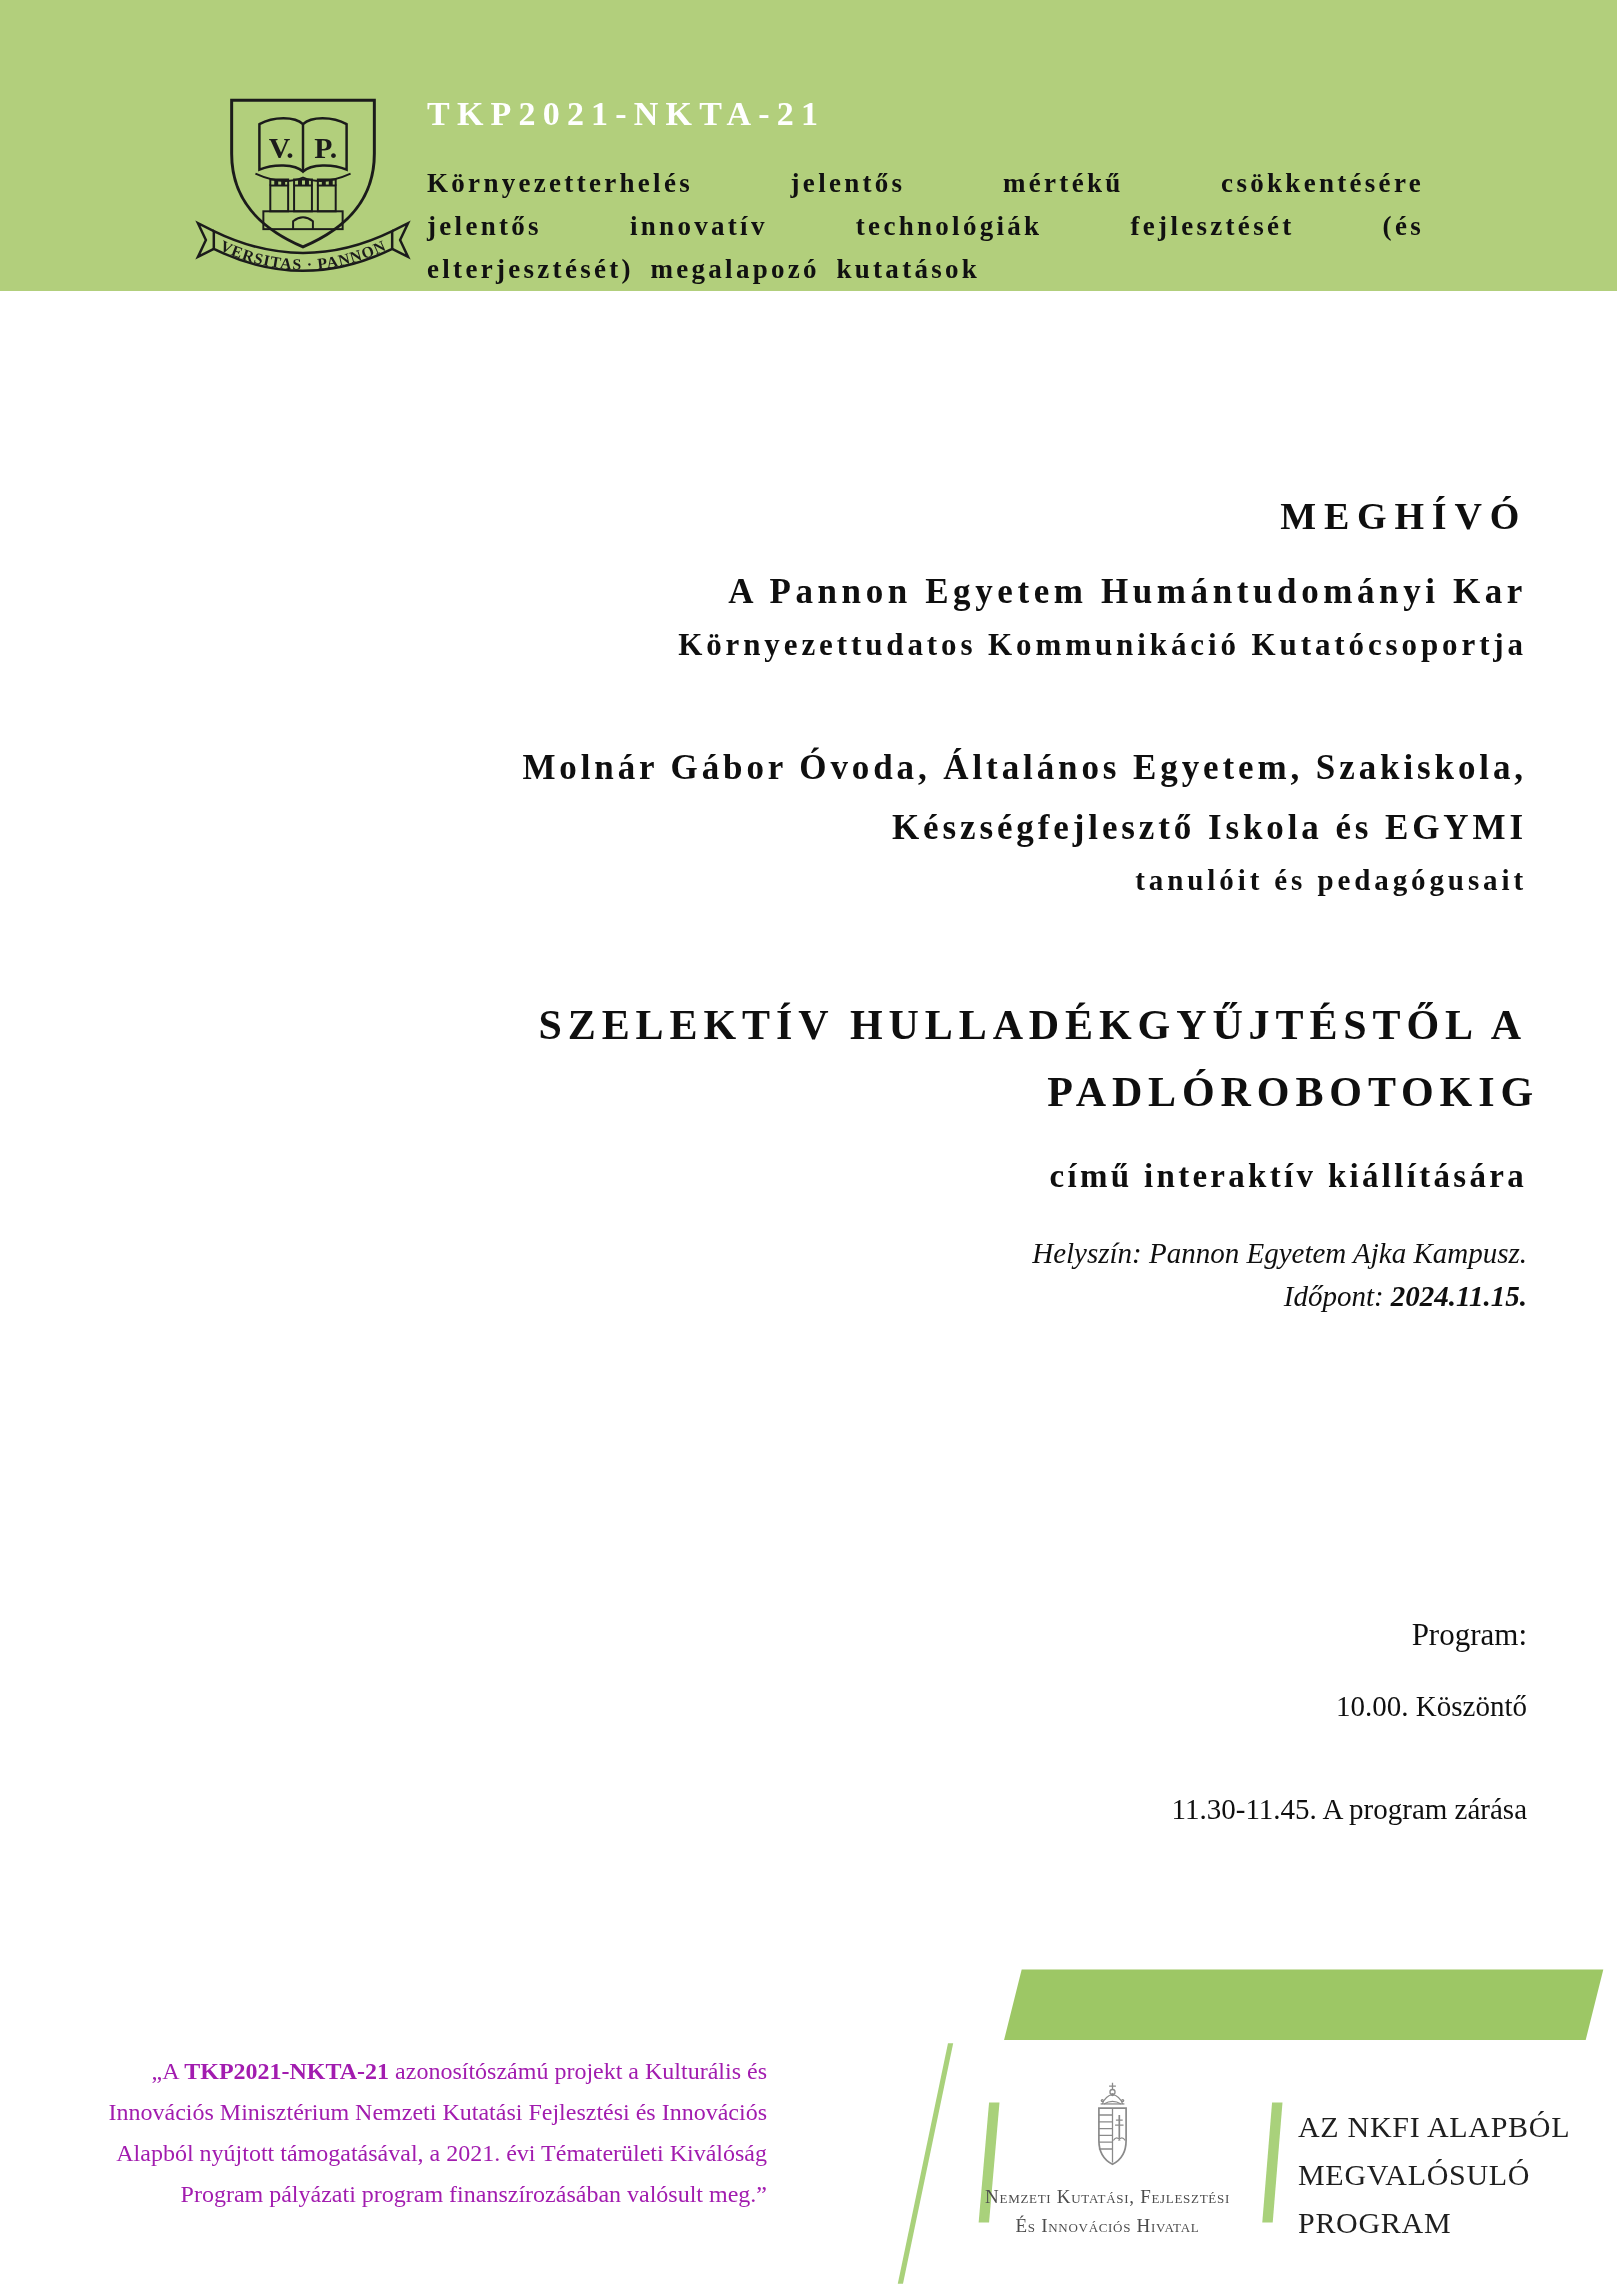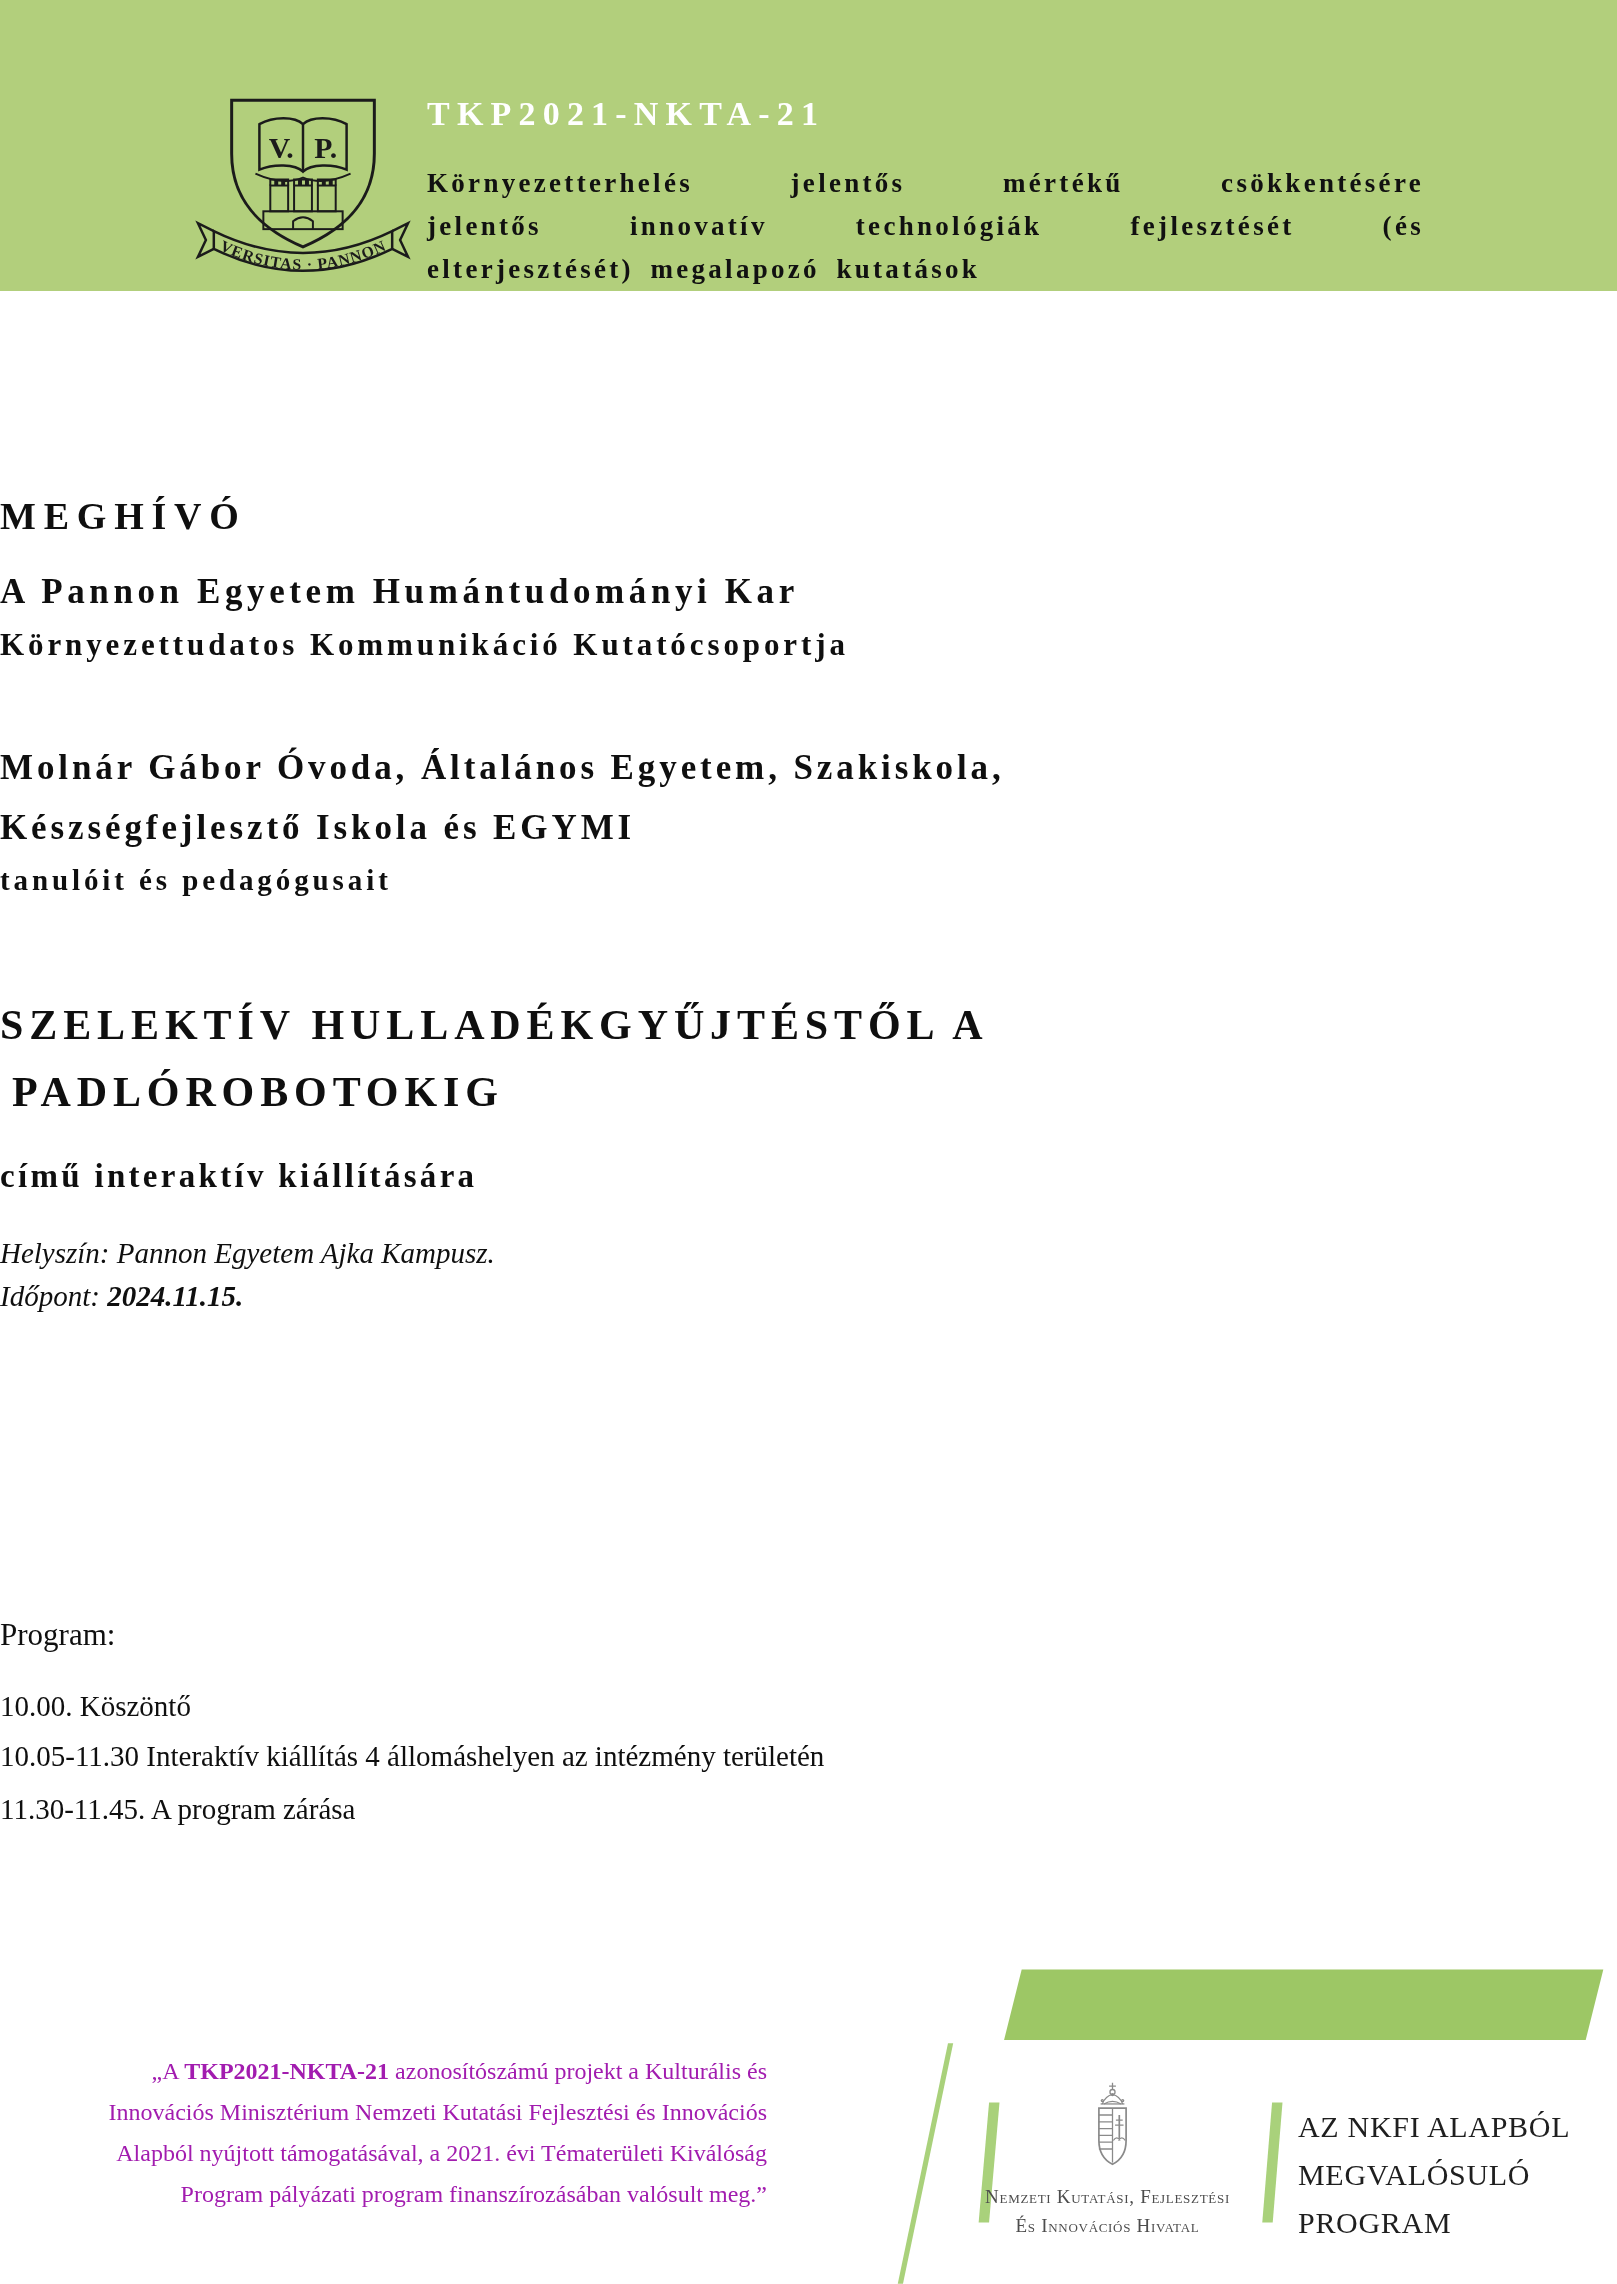--- a/index.html
+++ b/index.html
@@ -23,21 +23,21 @@
     letter-spacing:7.2px;white-space:nowrap;
   }
   .banner-desc{position:absolute;left:0;top:164px;width:997px;color:#111111;}
   .banner-desc .dline{
     font-size:27px;font-weight:bold;letter-spacing:3.3px;word-spacing:6.5px;
     height:43px;line-height:38px;
     text-align:justify;
   }
   .banner-desc .dline.full{text-align-last:justify;}
   
-  .cline{position:absolute;left:0;width:1527px;text-align:left;color:#0f0f0f;}
+  .cline{position:absolute;left:0;width:1527px;text-align:right;color:#0f0f0f;}
   .t-meghivo   {top:494px; font-size:38px;font-weight:bold;letter-spacing:7.8px;}
   .t-host1     {top:572px; font-size:35px;font-weight:bold;letter-spacing:4.6px;}
   .t-host2     {top:627px; font-size:31px;font-weight:bold;letter-spacing:3.9px;}
   .t-invites   {top:704px;font-size:29px;font-weight:bold;letter-spacing:3.9px;}
   .t-guest1    {top:748px;font-size:35px;font-weight:bold;letter-spacing:3.9px;}
   .t-guest2    {top:808px;font-size:35px;font-weight:bold;letter-spacing:3.9px;}
   .t-guest3    {top:864px;font-size:29px;font-weight:bold;letter-spacing:3.9px;}
   .t-event1    {top:1001px;font-size:42px;font-weight:bold;letter-spacing:5.9px;}
   .t-event2    {top:1068px;font-size:42px;font-weight:bold;letter-spacing:5.9px;padding-left:12px;}
   .t-subtitle  {top:1158px;font-size:33px;font-weight:bold;letter-spacing:3.3px;}
@@ -121,21 +121,20 @@
   <div class="cline t-guest2">Készségfejlesztő Iskola és EGYMI</div>
   <div class="cline t-guest3">tanulóit és pedagógusait</div>
   <div class="cline t-event1">SZELEKTÍV HULLADÉKGYŰJTÉSTŐL A</div>
   <div class="cline t-event2">PADLÓROBOTOKIG</div>
   <div class="cline t-subtitle">című interaktív kiállítására</div>
   <div class="cline t-location">Helyszín: Pannon Egyetem Ajka Kampusz.</div>
   <div class="cline t-dateline"><span>Időpont: </span><span class="date-bold">2024.11.15.</span></div>
 
   <div class="cline t-proghead">Program:</div>
   <div class="cline t-prog0">10.00. Köszöntő</div>
-  <div class="cline t-prog1">10.05-11.30 Interaktív kiállítás 4 állomáshelyen az intézmény területén</div>
   <div class="cline t-prog2">11.30-11.45. A program zárása</div>
 
   <div class="quote"><span>„A </span><b>TKP2021-NKTA-21</b><span> azonosítószámú projekt a Kulturális és Innovációs Minisztérium Nemzeti Kutatási Fejlesztési és Innovációs Alapból nyújtott támogatásával, a 2021. évi Tématerületi Kiválóság Program pályázati program finanszírozásában valósult meg.”</span></div>
 
   <svg class="nkfi-svg" viewBox="0 0 1141 504">
     <polygon points="228,22 1120,22 1093,130 201,130" fill="#9dc765"></polygon>
     <polygon points="115,135 123,135 46,504 38,504" fill="#a9d17b"></polygon>
     <polygon points="178,226 194,226 178,410 162,410" fill="#a9d17b"></polygon>
     <polygon points="612,226 628,226 613,410 597,410" fill="#a9d17b"></polygon>
   </svg>

